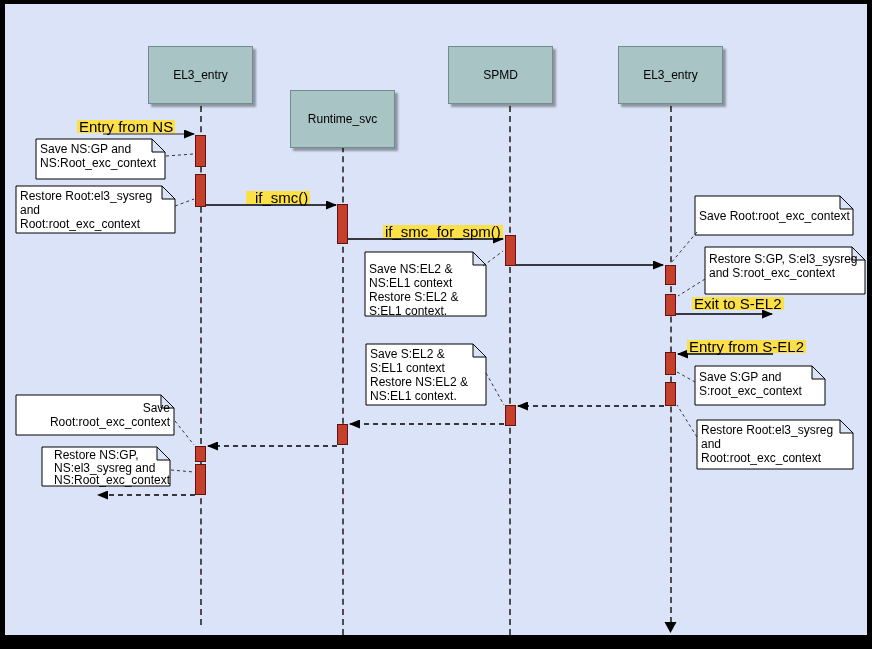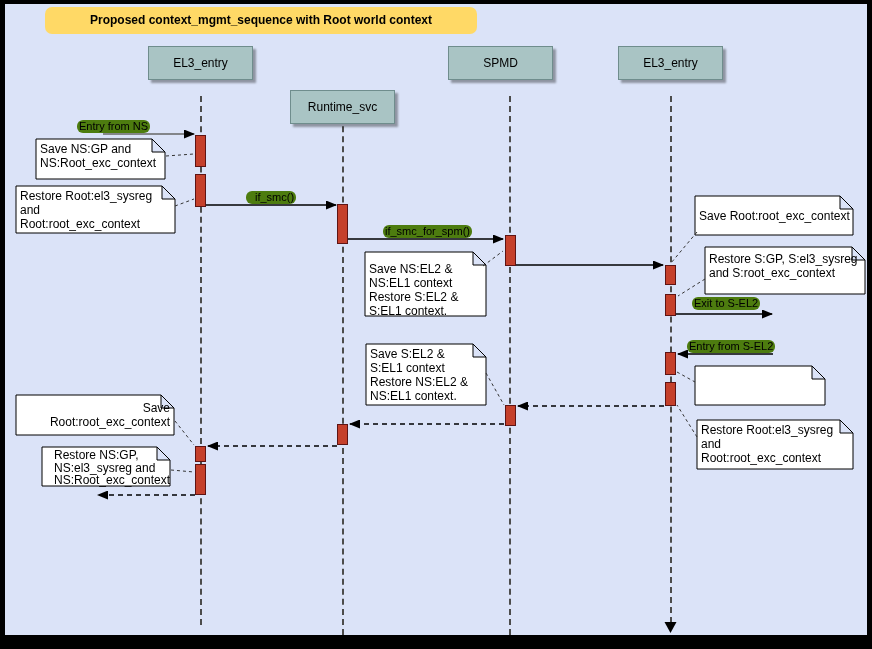--- a/index.html
+++ b/index.html
@@ -2,39 +2,38 @@
 <html><head>
 <meta charset="utf-8">
 <style>
   *{box-sizing:border-box;margin:0;padding:0;}
   body{margin:0;background:#222;}
   .frame{position:relative;width:872px;height:649px;background:#000;overflow:hidden;
          font-family:"Liberation Sans","DejaVu Sans",sans-serif;color:#000;}
   .canvas{position:absolute;left:5px;top:4px;width:862px;height:631px;background:#dbe3f8;z-index:0;}
   .title{position:absolute;left:45px;top:7px;width:432px;height:27px;background:#ffd966;
          border-radius:7px;font-weight:bold;font-size:12px;line-height:27px;text-align:center;z-index:3;}
-  .actor{position:absolute;top:46px;width:105px;height:34px;background:#a9c4c4;border:1px solid #6f8d8d;
+  .actor{position:absolute;top:46px;width:105px;height:58px;background:#a9c4c4;border:1px solid #6f8d8d;
          box-shadow:3px 3px 2px rgba(0,0,0,0.35);font-size:12px;display:flex;align-items:center;
          justify-content:center;z-index:3;}
   .lifeline{position:absolute;width:0;border-left:2px dashed #4c4c4c;z-index:1;}
   .act{position:absolute;width:11px;background:#c5402b;border:1px solid #5e1414;z-index:3;}
   svg.overlay{position:absolute;left:0;top:0;z-index:2;}
-  .msg-label{position:absolute;background:#4d7c0f;font-size:11px;line-height:13px;
-             padding:0 2px;z-index:4;white-space:nowrap;border-radius:6px;}
+  .msg-label{position:absolute;background:#fde047;font-size:15px;line-height:13px;
+             padding:0 2px;z-index:4;white-space:nowrap;}
   .note-text{position:absolute;font-size:12px;line-height:14px;white-space:pre-line;z-index:4;}
   .vc{display:flex;align-items:center;text-align:right;}
   .tight{line-height:12.5px;margin-left:8px;}
 </style>
 </head>
 <body>
 
 <div class="frame">
   <div class="canvas"></div>
 
-  <div class="title">Proposed context_mgmt_sequence with Root world context</div>
 
   <div class="actor" style="left:148px;">EL3_entry</div>
   <div class="actor" style="left:290px;margin-top:44px;">Runtime_svc</div>
   <div class="actor" style="left:448px;">SPMD</div>
   <div class="actor" style="left:618px;">EL3_entry</div>
 
   <div class="lifeline" style="left:200px;top:96px;height:529px;"></div>
   <div class="lifeline" style="left:342px;top:96px;height:539px;"></div>
   <div class="lifeline" style="left:509px;top:96px;height:539px;"></div>
   <div class="lifeline" style="left:670px;top:96px;height:527px;"></div>
@@ -113,20 +112,22 @@
   <div class="note-text" style="left:20px;top:189px;width:153px;">Restore Root:el3_sysreg
 and
 Root:root_exc_context</div>
   <div class="note-text" style="left:369px;top:262px;width:115px;">Save NS:EL2 &amp;
 NS:EL1 context
 Restore S:EL2 &amp;
 S:EL1 context.</div>
   <div class="note-text vc" style="left:699px;top:196px;width:152px;height:39px;">Save Root:root_exc_context</div>
   <div class="note-text" style="left:709px;top:252px;width:154px;">Restore S:GP, S:el3_sysreg
 and S:root_exc_context</div>
+  <div class="note-text" style="left:699px;top:370px;width:124px;">Save S:GP and
+S:root_exc_context</div>
   <div class="note-text" style="left:701px;top:423px;width:150px;">Restore Root:el3_sysreg
 and
 Root:root_exc_context</div>
   <div class="note-text" style="left:370px;top:347px;width:112px;">Save S:EL2 &amp;
 S:EL1 context
 Restore NS:EL2 &amp;
 NS:EL1 context.</div>
   <div class="note-text vc" style="left:20px;top:395px;width:150px;height:40px;">Save Root:root_exc_context</div>
   <div class="note-text tight" style="left:46px;top:449px;width:122px;">Restore NS:GP,
 NS:el3_sysreg and

